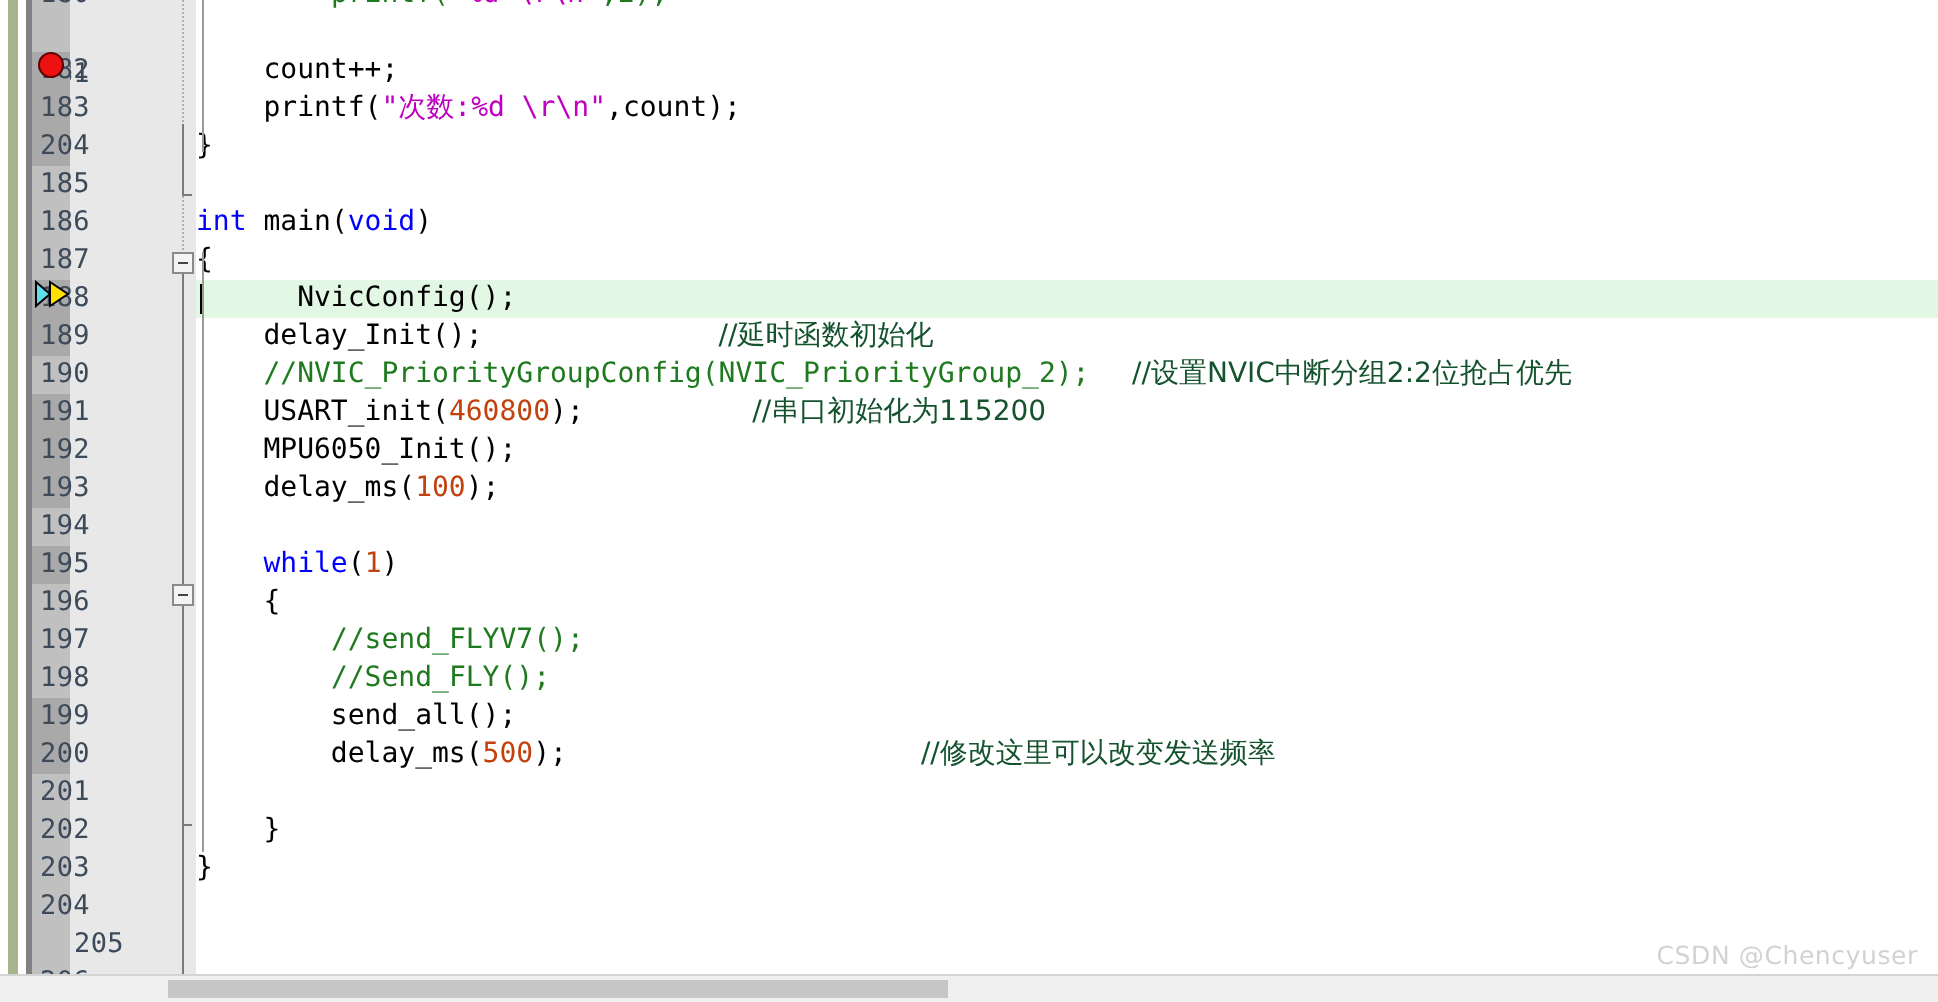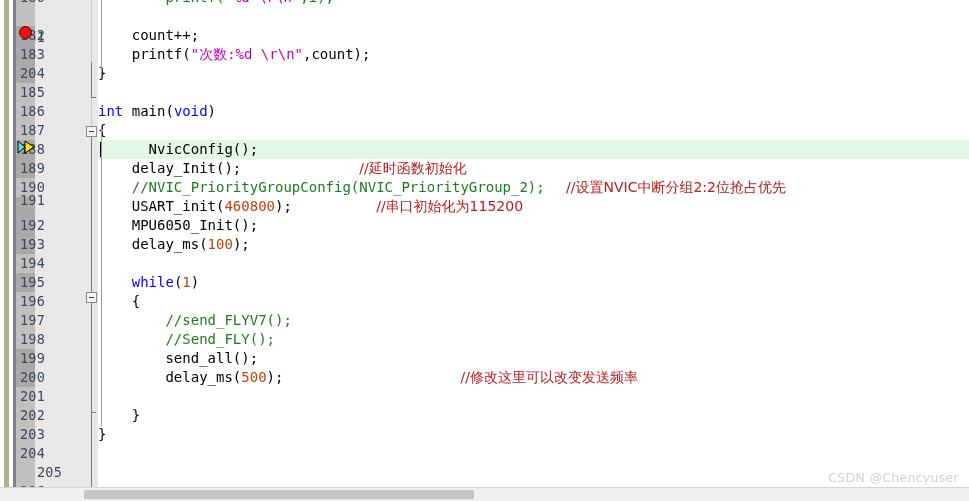--- a/index.html
+++ b/index.html
@@ -37,21 +37,21 @@
         font-family:"DejaVu Sans Mono","Liberation Mono",monospace;
         font-size:14px;color:#000000;}
   .hl-band{position:absolute;left:98px;right:0;height:19px;background:#e2f7e4;}
   .caret{position:absolute;left:100px;width:1px;height:15px;background:#000;}
 
   
   .kw{color:#0000ff;}
   .num{color:#c2410c;}
   .str{color:#c000c0;}
   .cmt{color:#1f7a1f;}
-  .cmt-cn{font-family:"DejaVu Sans","Liberation Sans",sans-serif;color:#b91c1c;}
+  .cmt-cn{font-family:"DejaVu Sans","Liberation Sans",sans-serif;color:#14532d;}
   .str-cn{font-family:"DejaVu Sans","Liberation Sans",sans-serif;color:#c000c0;}
 
   
   .bp{position:absolute;left:19px;width:13px;height:13px;border-radius:50%;
       background:#ee1111;border:1px solid #5a0000;box-sizing:border-box;}
   .exec-arrow{position:absolute;left:17px;width:19px;height:14px;}
 
   
   .foldbox{position:absolute;left:86px;width:11px;height:11px;
      border:1px solid #8a8a8a;background:#f4f4f4;box-sizing:border-box;}
@@ -112,21 +112,21 @@
       <div class="hl-band" style="top: 140px;"></div>
       <div class="caret" style="top: 142px;"></div>
       <div class="ln" style="top: 140px;">188</div>
       <div class="code" style="top: 140px;">      NvicConfig();</div>
       <div class="chg" style="top: 159px;"></div>
       <div class="ln" style="top: 159px;">189</div>
       <div class="code" style="top: 159px;">    delay_Init();              <span class="cmt-cn">//延时函数初始化</span></div>
       <div class="ln" style="top: 178px;">190</div>
       <div class="code" style="top: 178px;">    <span class="cmt">//NVIC_PriorityGroupConfig(NVIC_PriorityGroup_2);  </span><span class="cmt-cn"> //设置NVIC中断分组2:2位抢占优先</span></div>
       <div class="chg" style="top: 197px;"></div>
-      <div class="ln" style="top: 191px;">191</div>
+      <div class="ln" style="top: 197px;">191</div>
       <div class="code" style="top: 197px;">    USART_init(<span class="num">460800</span>);          <span class="cmt-cn">//串口初始化为115200</span></div>
       <div class="chg" style="top: 216px;"></div>
       <div class="ln" style="top: 216px;">192</div>
       <div class="code" style="top: 216px;">    MPU6050_Init();</div>
       <div class="chg" style="top: 235px;"></div>
       <div class="ln" style="top: 235px;">193</div>
       <div class="code" style="top: 235px;">    delay_ms(<span class="num">100</span>);</div>
       <div class="ln" style="top: 254px;">194</div>
       <div class="code" style="top: 254px;"></div>
       <div class="chg" style="top: 273px;"></div>

